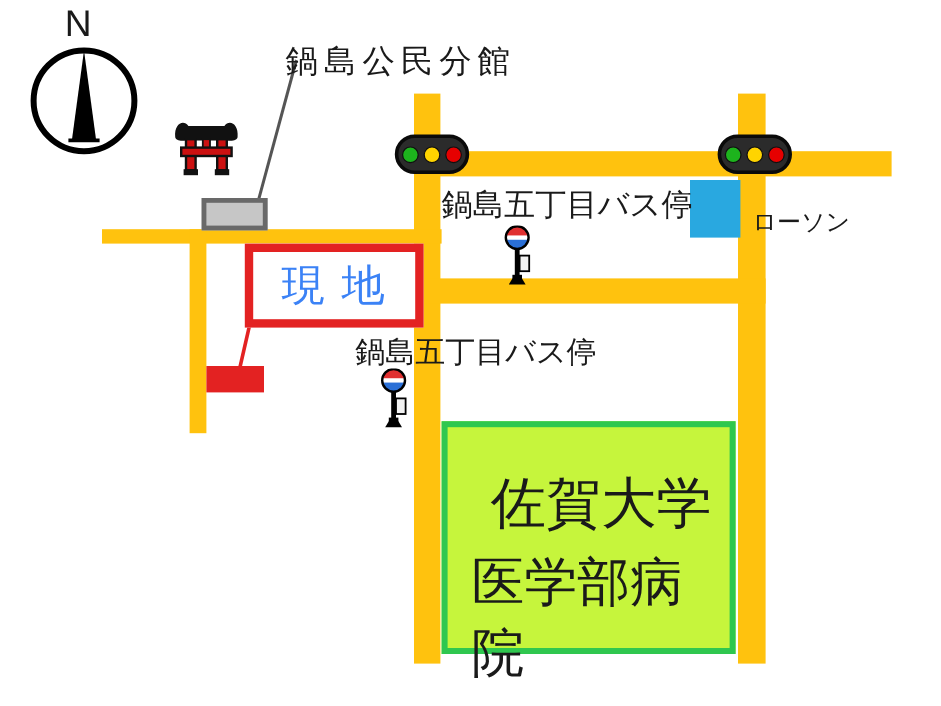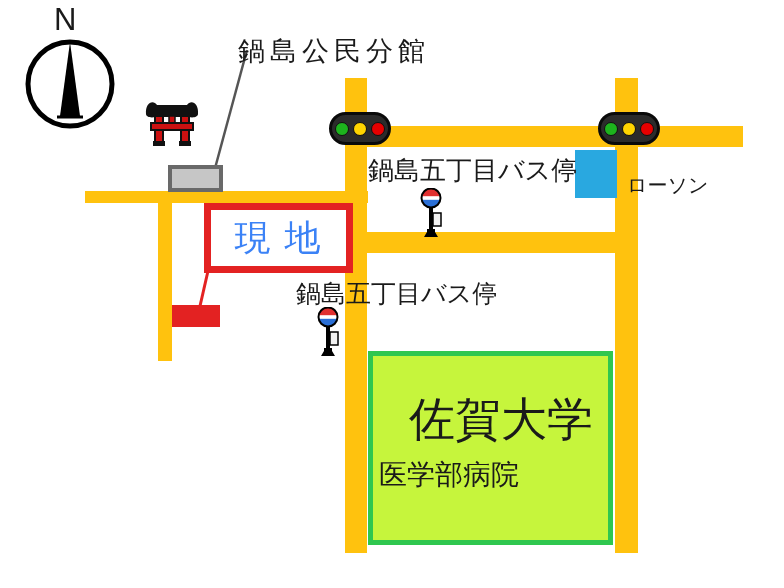--- a/index.html
+++ b/index.html
@@ -11,21 +11,21 @@
   
   #compass-n{left:54px;top:2px;font-size:31px;}
   
   #community-center-building{left:168px;top:165px;width:55px;height:27px;
      background:#c6c6c6;border:4px solid #696969;box-sizing:border-box;}
   #site-building{left:172px;top:305px;width:48px;height:22px;background:#E32222;}
   #lawson-building{left:575px;top:150px;width:42px;height:48px;background:#29A8E0;}
   #hospital-building{left:368px;top:351px;width:245px;height:194px;background:#C6F53C;
      border:5px solid #2FC74F;box-sizing:border-box;}
   #hospital-line1{left:17px;top:33px;font-size:46px;position:absolute;margin-left:19px;}
-  #hospital-line2{left:6px;top:100px;font-size:28px;position:absolute;}
+  #hospital-line2{left:20px;top:100px;font-size:44px;position:absolute;}
   
   #site-callout{left:204px;top:203px;width:149px;height:70px;background:#fff;
      border:7px solid #E32222;box-sizing:border-box;display:flex;align-items:center;
      justify-content:center;font-size:36px;color:#3b82f6;letter-spacing:2px;}
   
   .traffic-light{position:absolute;width:62px;height:33px;background:#2b2b2b;
      border:3px solid #0a0a0a;border-radius:19px;display:flex;align-items:center;
      justify-content:center;gap:4px;box-sizing:border-box;}
   .lamp{width:14px;height:14px;border-radius:50%;border:1px solid #101010;box-sizing:border-box;}
   .lamp.g{background:#1DB31D;} .lamp.y{background:#FFD400;} .lamp.r{background:#E60000;}

